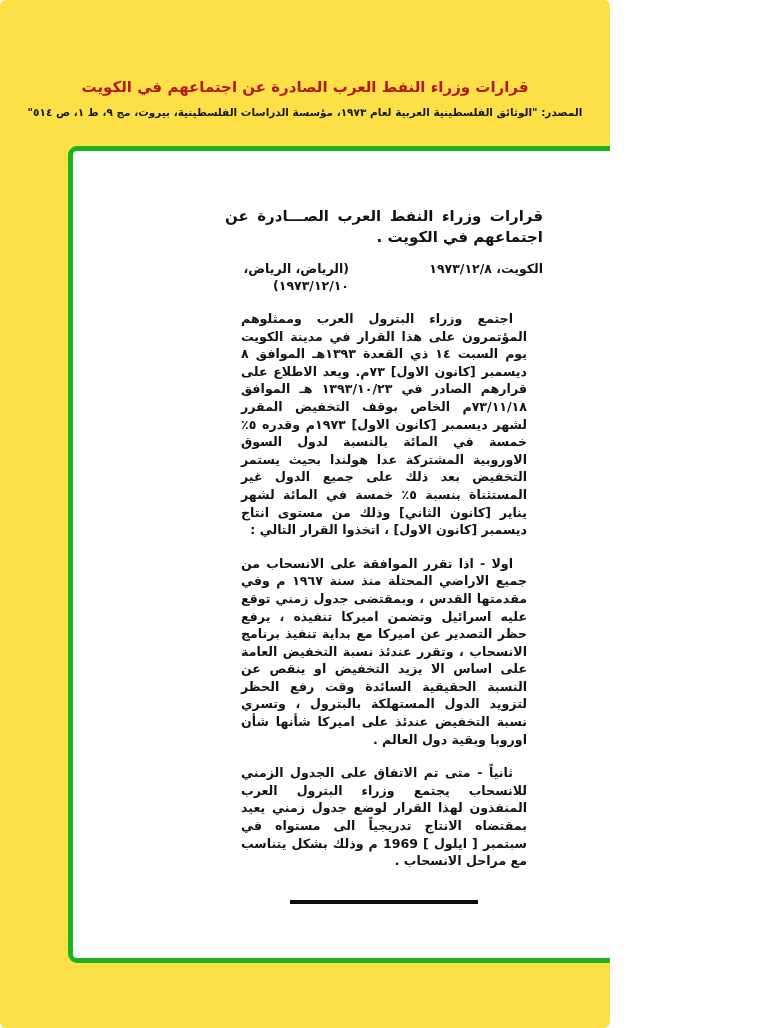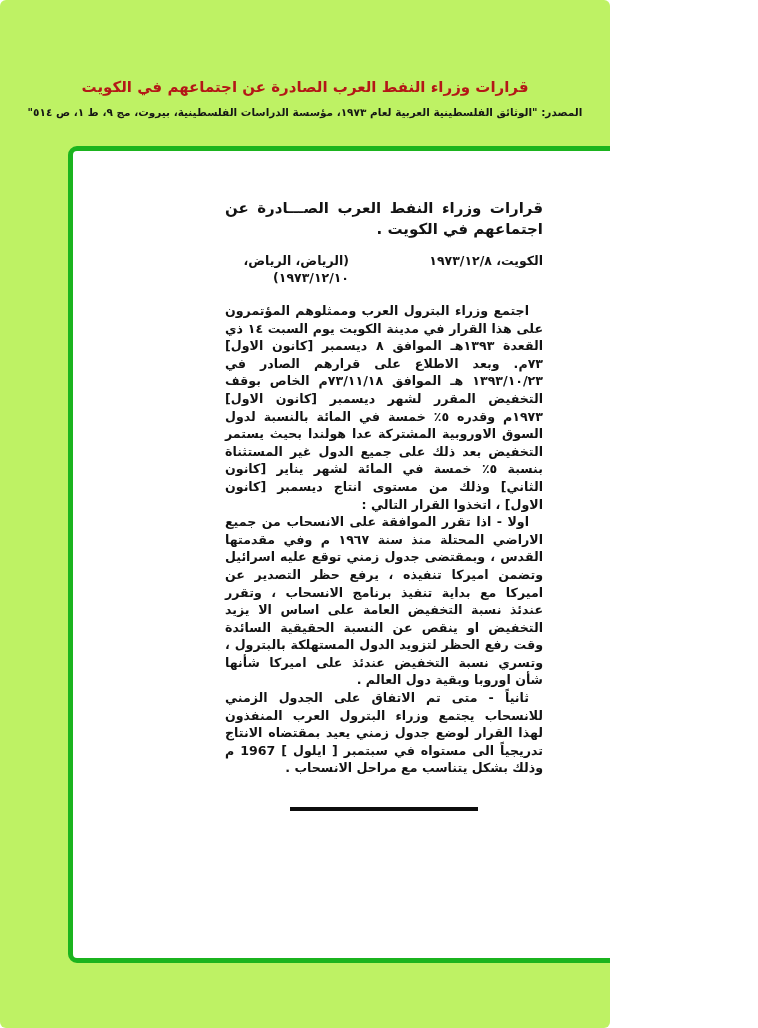--- a/index.html
+++ b/index.html
@@ -1,20 +1,20 @@
 <!DOCTYPE html>
 <html lang="ar" style="--title-color: #b41717; --frame-color: #1bb41e; --ink-color: #131313; --divider-color: #0d0d0d;"><head>
 <meta charset="utf-8">
 <style>
   html, body { margin: 0; padding: 0; background: #ffffff; }
   .canvas {
     position: relative;
     width: 610px;
     height: 1028px;
-    background: #bef264;
+    background: #fde047;
     font-family: "DejaVu Sans", sans-serif;
     overflow: hidden;
     border-radius: 6px;
   }
   .page-title {
     position: absolute;
     top: 78px; left: 0; right: 0;
     text-align: center;
     direction: rtl;
     font-size: 15px;
@@ -41,38 +41,38 @@
   }
   .scanned-document {
     position: absolute;
     left: 225px; top: 190px;
     width: 318px;
     direction: rtl;
     color: var(--ink-color, #131313);
     font-weight: bold;
   }
   .doc-heading {
-    margin: 8px 0 12px 0;
+    margin: 16px 0 12px 0;
     font-size: 15px;
     line-height: 21px;
     text-align: justify;
     text-align-last: right;
   }
   .dateline {
     display: flex;
     justify-content: space-between;
     align-items: flex-start;
     font-size: 12.5px;
     line-height: 17px;
     margin: 0 0 16px 0;
   }
   .place-date { white-space: nowrap; }
   .source-ref { width: 124px; }
   .doc-body p {
-    margin: 0;
+    margin: 16px;
     font-size: 12.6px;
     line-height: 17.6px;
     text-align: justify;
     text-indent: 14px;
   }
   .divider-rule {
     width: 188px;
     height: 4px;
     background: var(--divider-color, #0d0d0d);
     margin: 30px auto 0 auto;
@@ -94,20 +94,20 @@
     <div class="doc-heading">قرارات وزراء النفط العرب الصـــادرة عن اجتماعهم في الكويت .</div>
 
     <div class="dateline">
       <span class="place-date">الكويت، ١٩٧٣/١٢/٨</span>
       <span class="source-ref">(الرياض، الرياض، ١٩٧٣/١٢/١٠)</span>
     </div>
 
     <div class="doc-body">
       <p>اجتمع وزراء البترول العرب وممثلوهم المؤتمرون على هذا القرار في مدينة الكويت يوم السبت ١٤ ذي القعدة ١٣٩٣هـ الموافق ٨ ديسمبر [كانون الاول] ٧٣م. وبعد الاطلاع على قرارهم الصادر في ١٣٩٣/١٠/٢٣ هـ الموافق ٧٣/١١/١٨م الخاص بوقف التخفيض المقرر لشهر ديسمبر [كانون الاول] ١٩٧٣م وقدره ٥٪ خمسة في المائة بالنسبة لدول السوق الاوروبية المشتركة عدا هولندا بحيث يستمر التخفيض بعد ذلك على جميع الدول غير المستثناة بنسبة ٥٪ خمسة في المائة لشهر يناير [كانون الثاني] وذلك من مستوى انتاج ديسمبر [كانون الاول] ، اتخذوا القرار التالي :</p>
       <p>اولا - اذا تقرر الموافقة على الانسحاب من جميع الاراضي المحتلة منذ سنة ١٩٦٧ م وفي مقدمتها القدس ، وبمقتضى جدول زمني توقع عليه اسرائيل وتضمن اميركا تنفيذه ، يرفع حظر التصدير عن اميركا مع بداية تنفيذ برنامج الانسحاب ، وتقرر عندئذ نسبة التخفيض العامة على اساس الا يزيد التخفيض او ينقص عن النسبة الحقيقية السائدة وقت رفع الحظر لتزويد الدول المستهلكة بالبترول ، وتسري نسبة التخفيض عندئذ على اميركا شأنها شأن اوروبا وبقية دول العالم .</p>
-      <p>ثانياً - متى تم الاتفاق على الجدول الزمني للانسحاب يجتمع وزراء البترول العرب المنفذون لهذا القرار لوضع جدول زمني يعيد بمقتضاه الانتاج تدريجياً الى مستواه في سبتمبر [ ايلول ] 1967 م وذلك بشكل يتناسب مع مراحل الانسحاب .</p>
+      <p>ثانياً - متى تم الاتفاق على الجدول الزمني للانسحاب يجتمع وزراء البترول العرب المنفذون لهذا القرار لوضع جدول زمني يعيد بمقتضاه الانتاج تدريجياً الى مستواه في سبتمبر [ ايلول ] 1969 م وذلك بشكل يتناسب مع مراحل الانسحاب .</p>
     </div>
 
     <div class="divider-rule"></div>
 
   </div>
 
 </div>
 
 </body></html>

